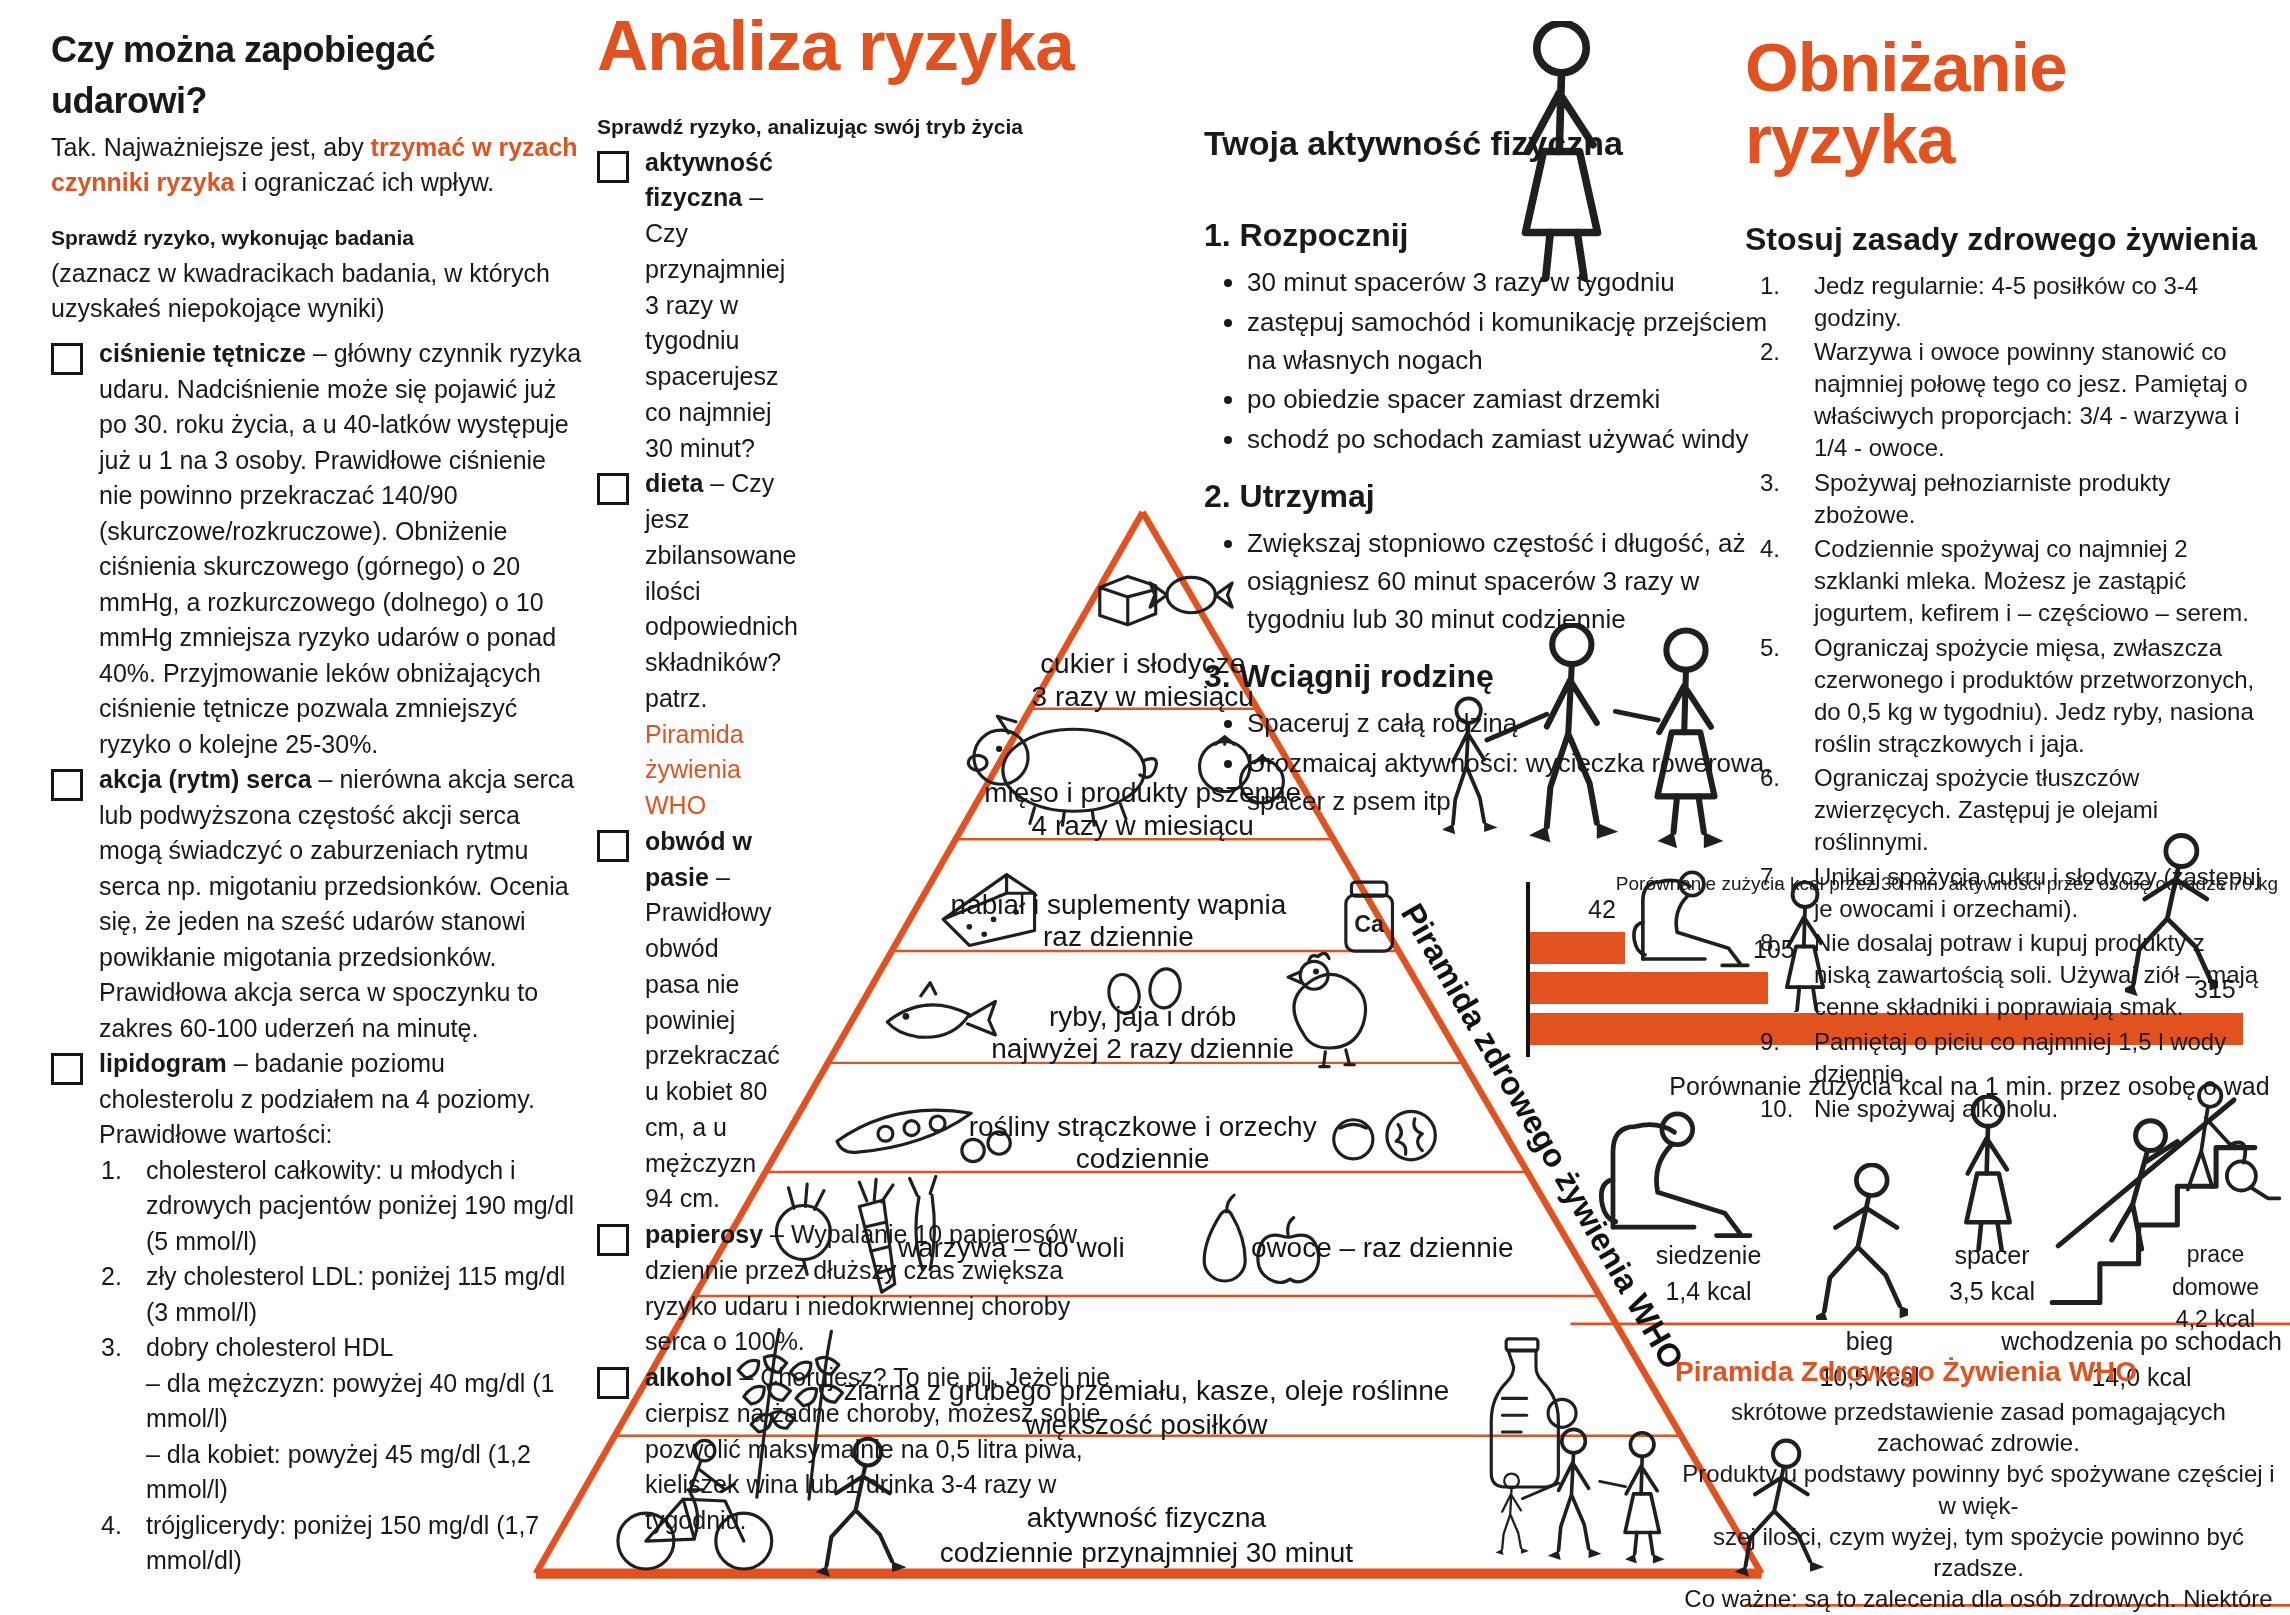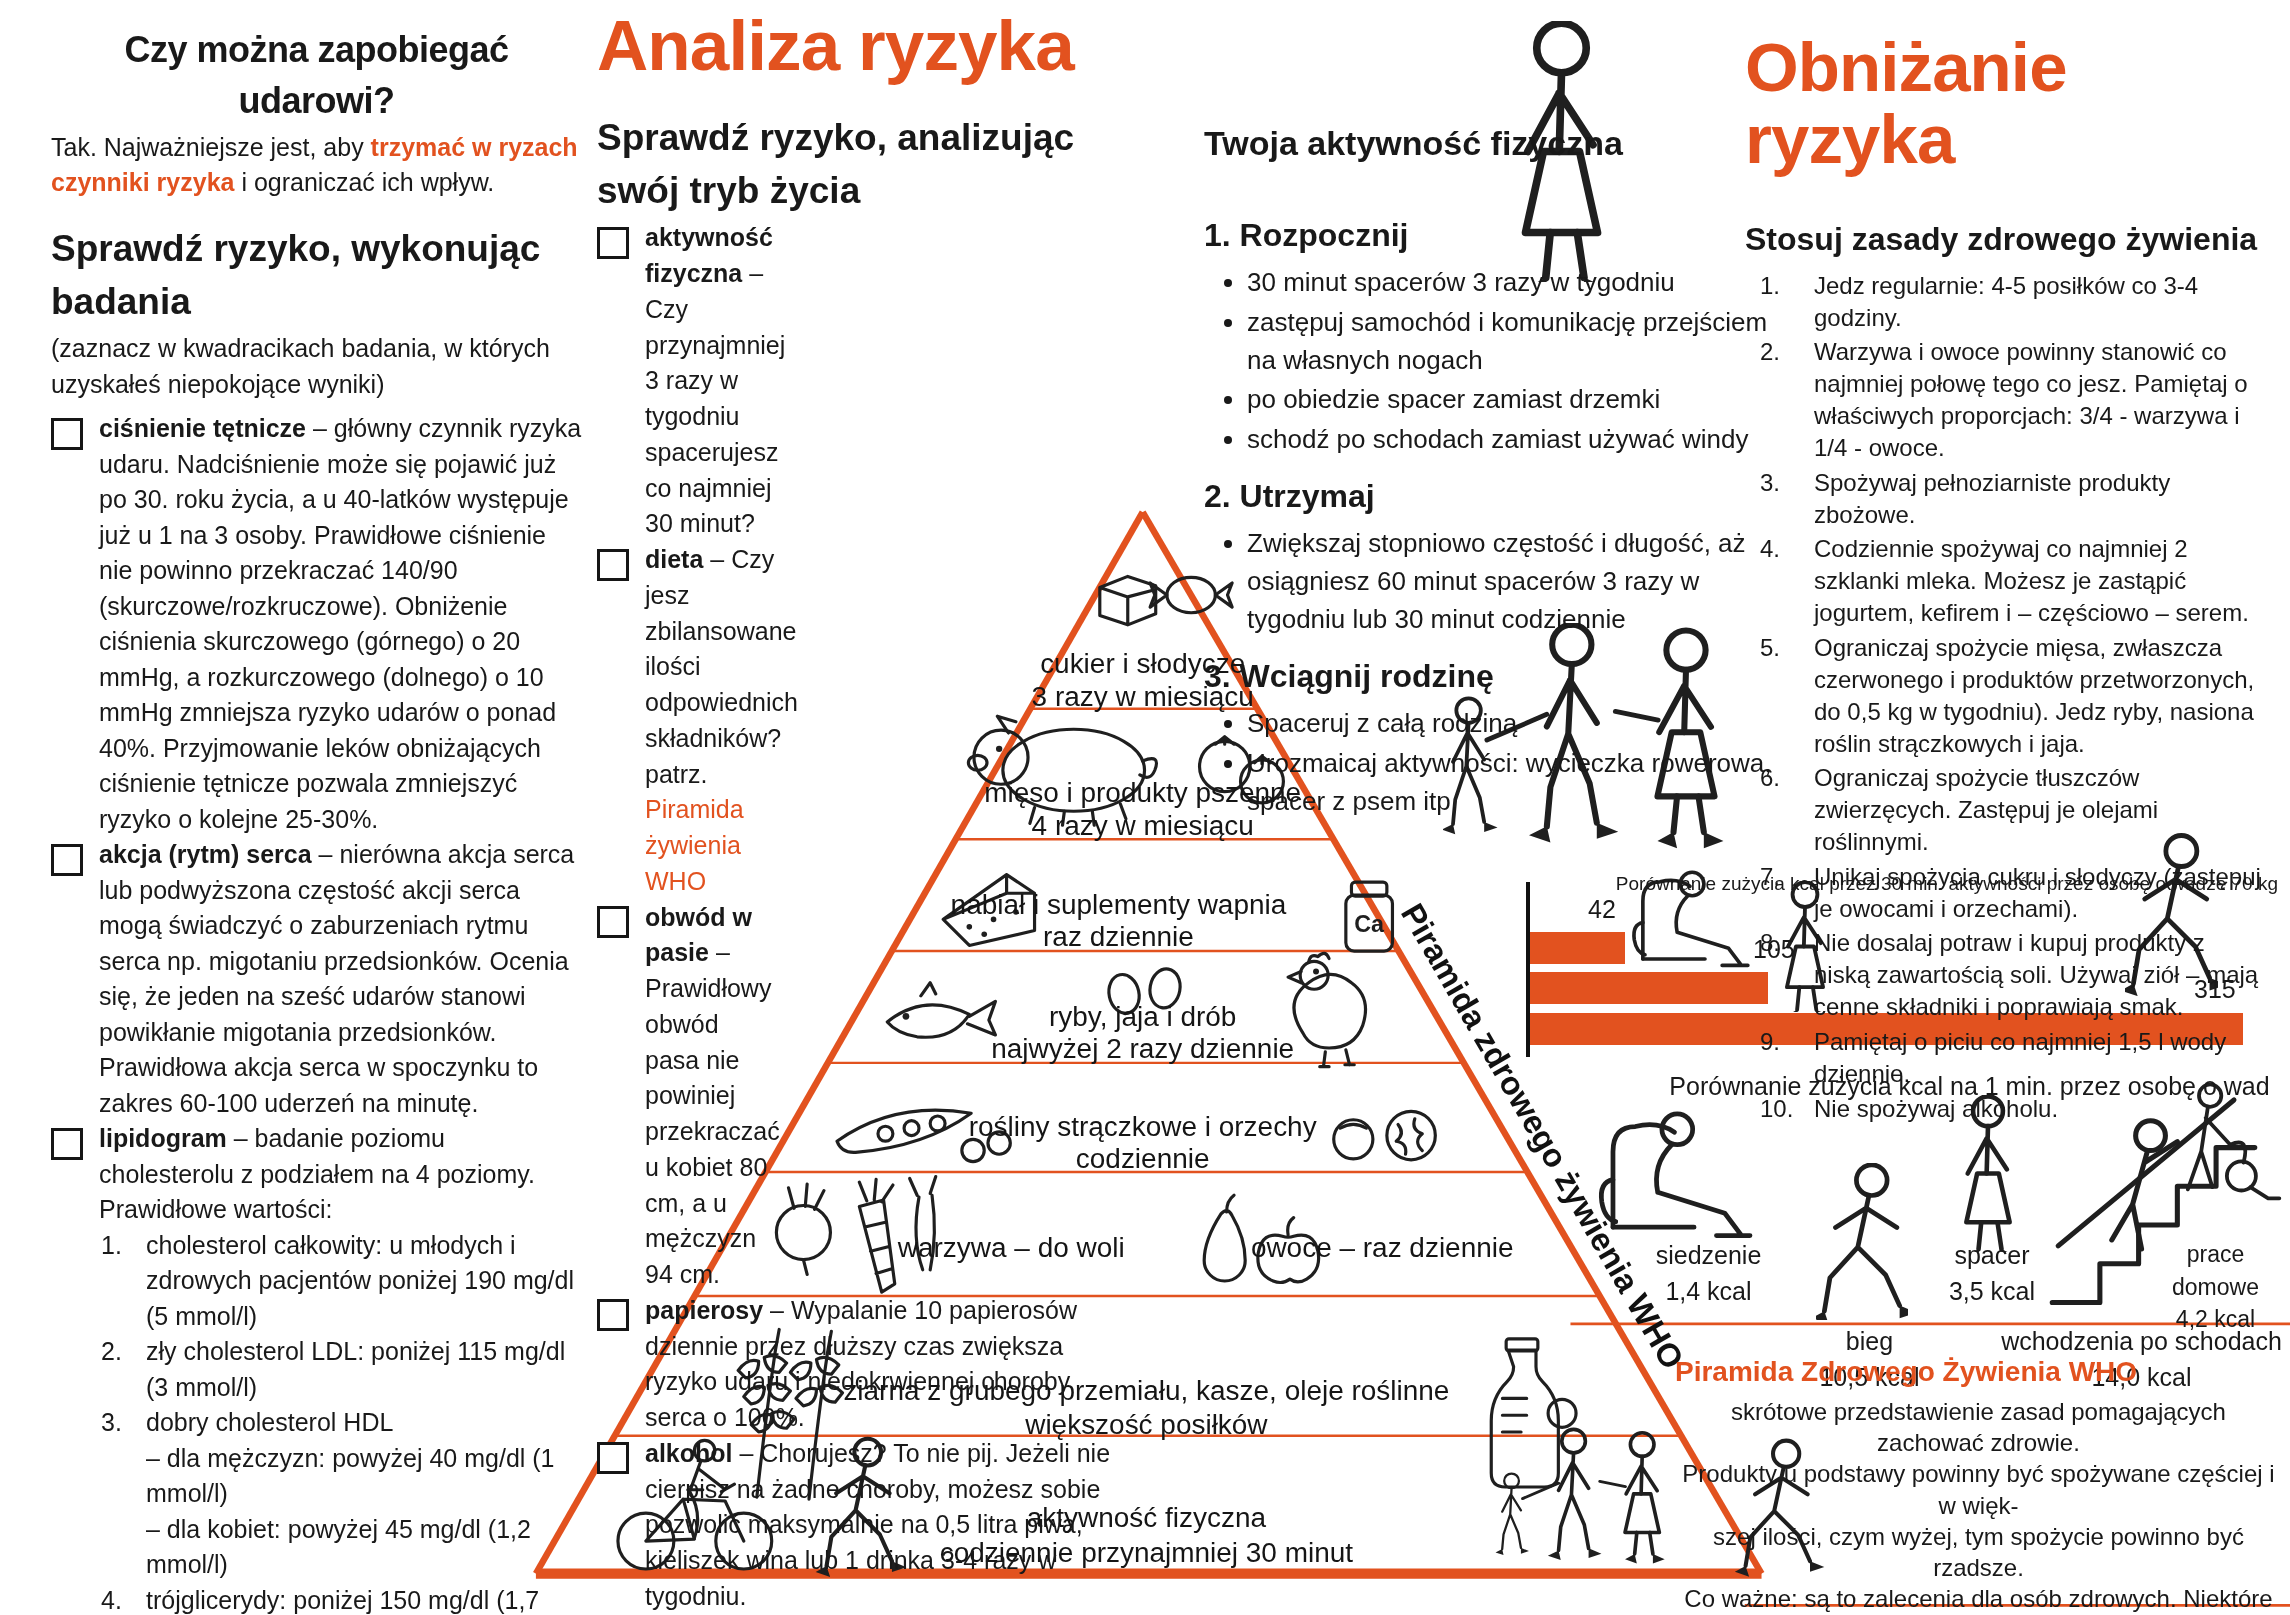--- a/index.html
+++ b/index.html
@@ -10,23 +10,23 @@
   svg{display:block;}
   .ln{fill:none;stroke:#1f1f1f;stroke-width:3.4;stroke-linecap:round;stroke-linejoin:round;}
   .fl{fill:#1f1f1f;stroke:none;}
   h1,h2,p{margin:0;}
   .accent{color:var(--acc);}
   .bold{font-weight:bold;}
   .big-title{font-size:71px;font-weight:bold;color:var(--acc);letter-spacing:-0.9px;line-height:1.05;}
 
   
   #col-left{left:51px;top:24px;width:531px;font-size:25px;line-height:1.42;z-index:3;}
-  #col-left h1{font-size:36px;letter-spacing:-0.5px;margin:0 0 3.7px;text-align:center;}
+  #col-left h1{font-size:36px;letter-spacing:-0.5px;margin:0 0 3.7px;}
   .intro{margin:0 0 22.4px;}
-  h2.sec{font-size:37px;margin:0 0 2.8px;}
+  h2.sec{font-size:21px;margin:0 0 2.8px;}
   .note{margin:0 0 9.3px;}
   .check-item{display:flex;gap:16px;}
   .box{flex:none;width:26px;height:26px;border:3.3px solid #161616;margin-top:6.5px;background:#fff;cursor:pointer;}
   .content{flex:1;}
   ol.vals{list-style:none;margin:0;padding:0 0 0 47px;counter-reset:n;}
   ol.vals>li{counter-increment:n;position:relative;white-space:pre-line;}
   ol.vals>li::before{content:counter(n) ".";position:absolute;left:-45px;}
 
   
   #col-mid{left:597px;top:9.3px;width:524px;font-size:25px;line-height:1.43;z-index:3;}

